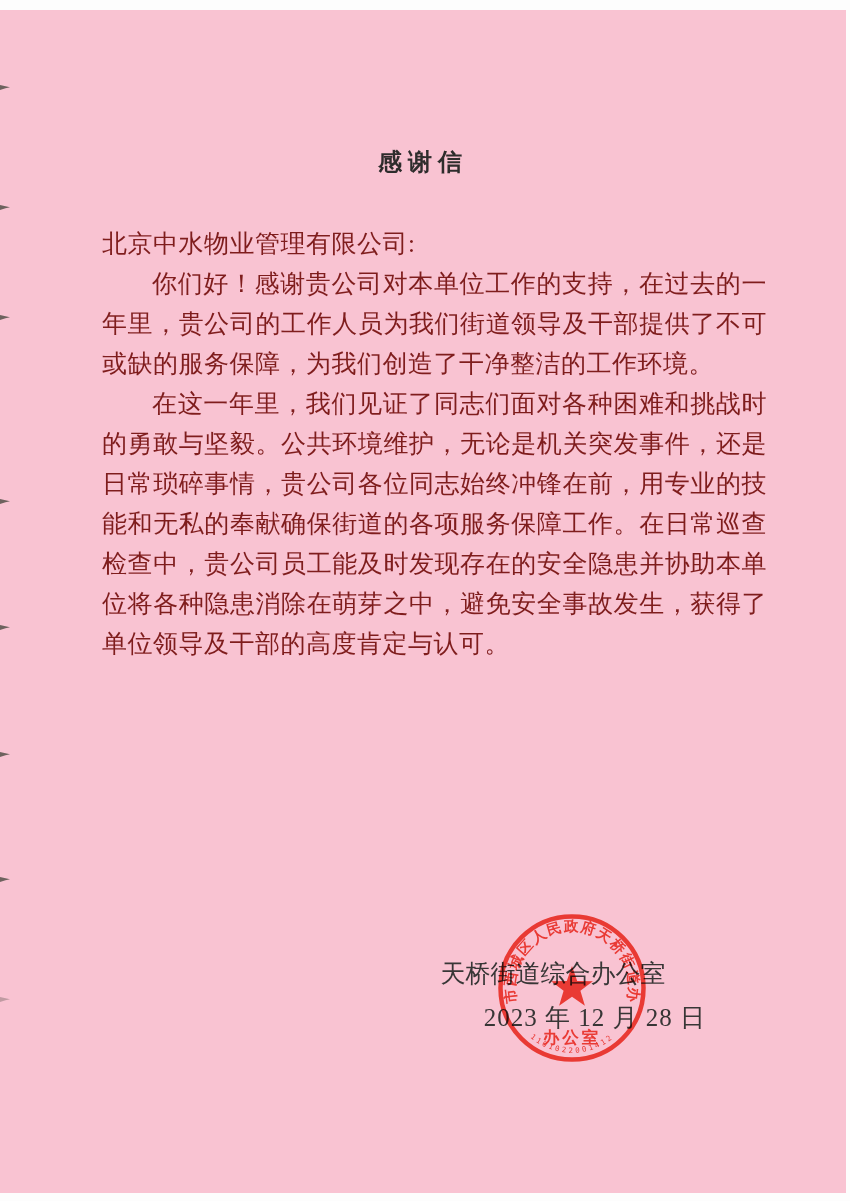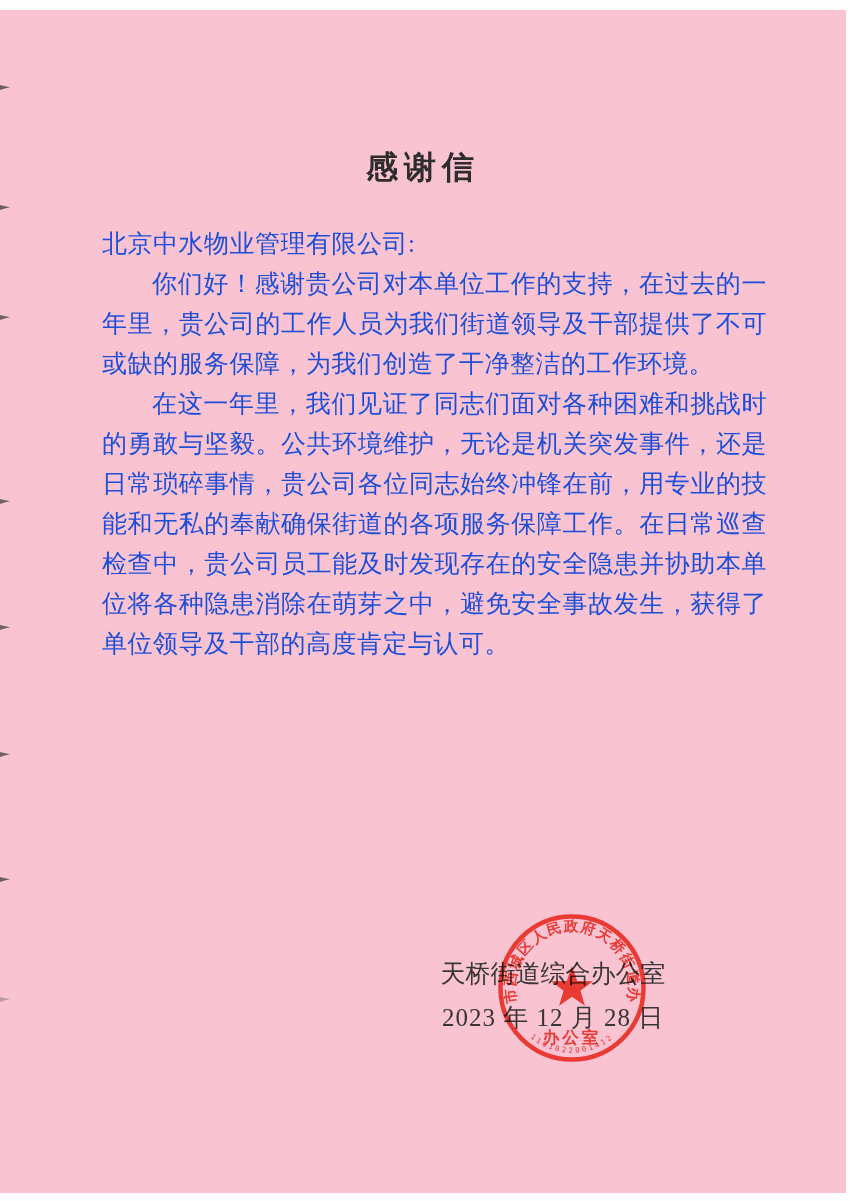--- a/index.html
+++ b/index.html
@@ -11,35 +11,35 @@
   }
   .scan{position:relative;width:850px;height:1201px;background:#fdfdfd;}
   .paper{
     position:absolute;top:10px;left:0;width:846px;height:1183px;
     background:#f9c3d2;
   }
   .title{
     position:absolute;top:146px;left:0;width:846px;
     text-align:center;
     font-family:"Liberation Sans","DejaVu Sans",sans-serif;
-    font-weight:bold;font-size:32px;letter-spacing:6px;
+    font-weight:bold;font-size:24px;letter-spacing:6px;
     color:#2e2c2c;
   }
   .body-text{
     position:absolute;top:224px;left:102px;width:665px;
     font-size:25px;letter-spacing:0.5px;line-height:40px;
-    color:#1d4ed8;text-align:justify;
+    color:#7f1d1d;text-align:justify;
   }
   .salutation{margin:0 0 0 0;}
   .body-text p{margin:0;text-indent:2em;}
   .sign-block{
     position:absolute;top:952px;left:400px;width:306px;
     text-align:center;font-size:25px;line-height:44px;color:#383636;
   }
-  .sign-block .date{letter-spacing:1px;}
+  .sign-block .date{letter-spacing:1px;text-align:right;}
   .stamp{
     position:absolute;left:487px;top:903px;width:170px;height:170px;
     mix-blend-mode:multiply;opacity:0.92;
   }
   .edge-mark{
     position:absolute;left:0;width:10px;height:6px;
     background:#56514a;opacity:0.85;
     clip-path:polygon(0 15%, 100% 55%, 55% 70%, 0 100%);
   }
   .edge-mark.faint{opacity:0.35;}

